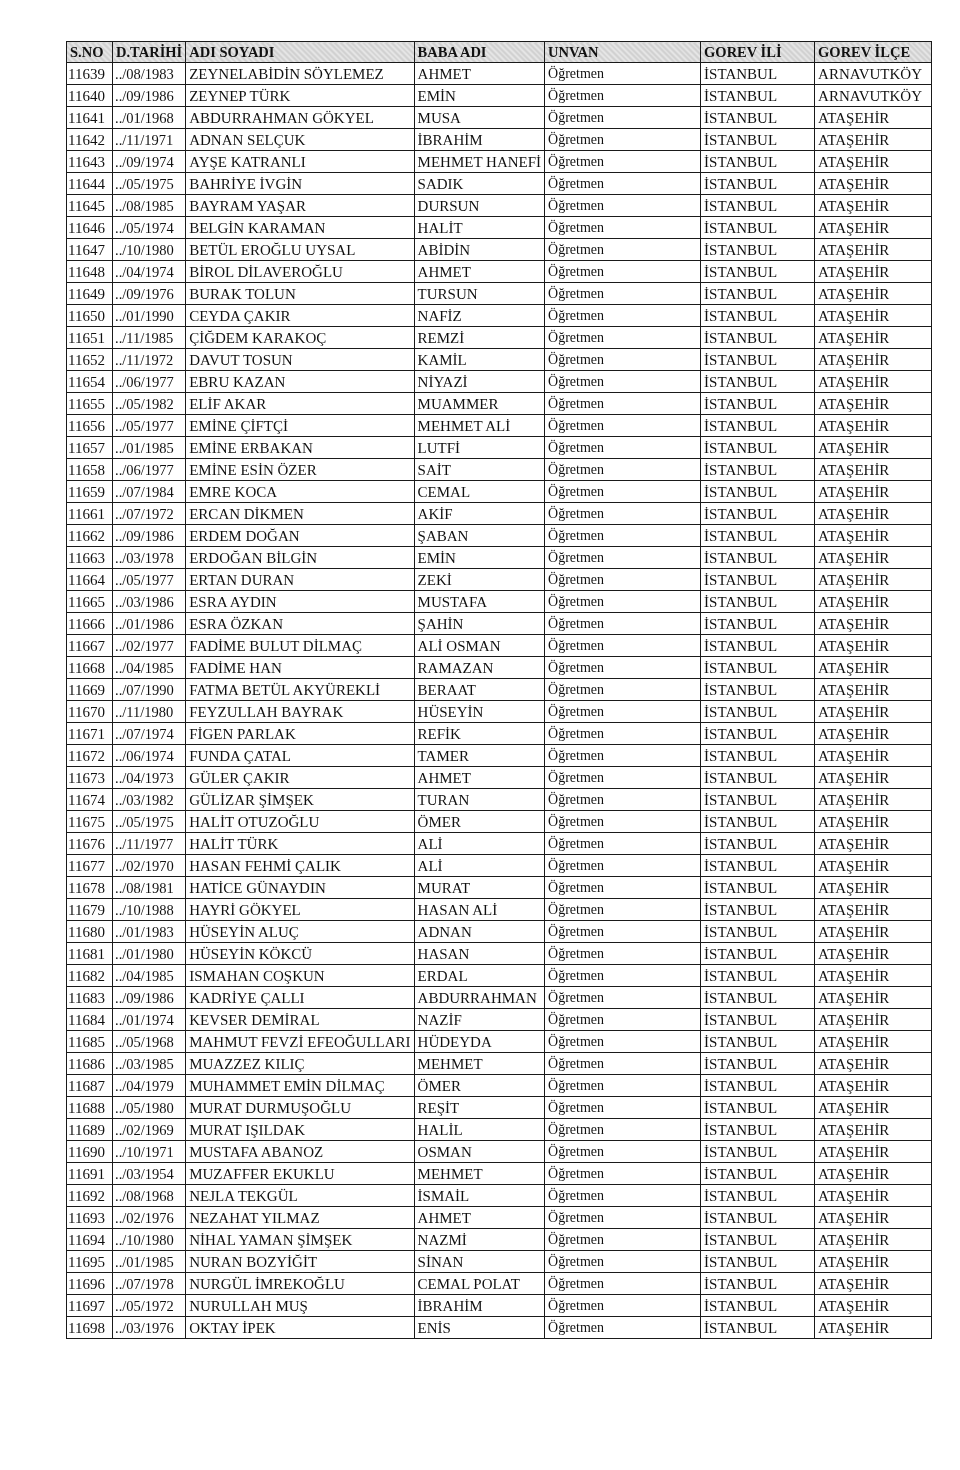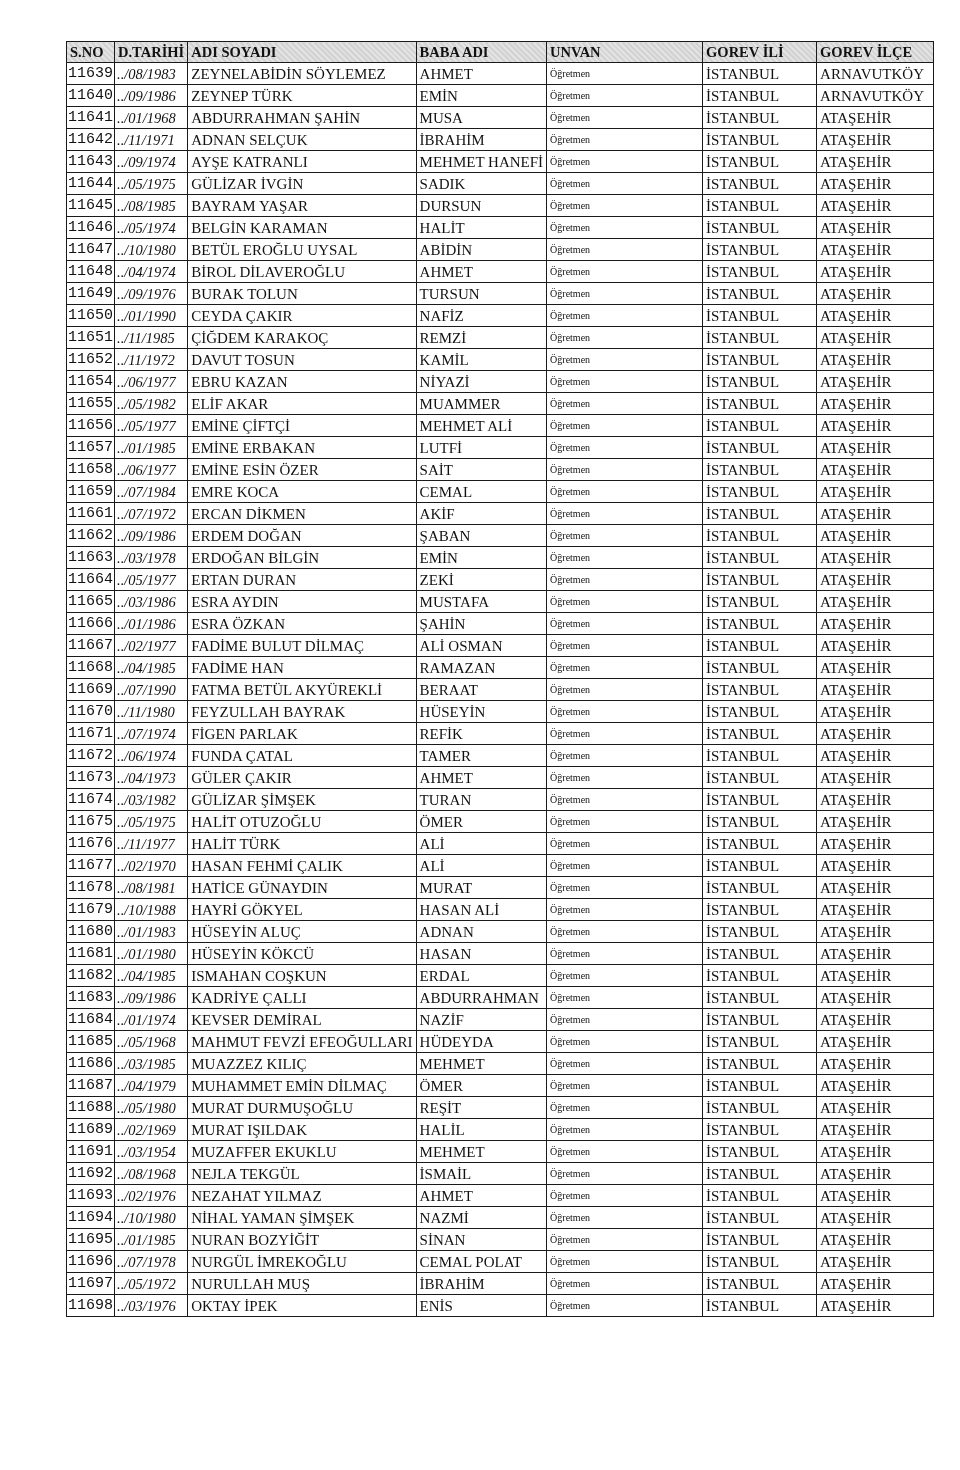--- a/index.html
+++ b/index.html
@@ -12,23 +12,23 @@
            text-align: left; vertical-align: bottom; font-weight: normal; }
   th { background: #d8d8d8; font-weight: bold; font-size: 14.5px; height: 20px;
        background-image: repeating-linear-gradient(45deg, rgba(255,255,255,0.35) 0 2px, rgba(0,0,0,0.04) 2px 4px); }
   col.c-sno { width: 46px; }
   col.c-date { width: 72px; }
   col.c-name { width: 187px; }
   col.c-father { width: 122px; }
   col.c-title { width: 156px; }
   col.c-city { width: 114px; }
   col.c-district { width: 117px; }
-  td.sno { padding: 0 1px; font-size: 15px; font-family: Liberation Mono, monospace; }
-  td.date { padding: 0 2px; font-size: 14.5px; font-style: italic; }
-  td.title { font-size: 10px; }
+  td.sno { padding: 0 1px; font-size: 15px; }
+  td.date { padding: 0 2px; font-size: 14.5px; }
+  td.title { font-size: 14px; }
 </style>
 </head>
 <body>
 
 <div class="page">
   <table>
     <colgroup>
       <col class="c-sno">
         <col class="c-date">
         <col class="c-name">
@@ -63,21 +63,21 @@
           <td class="date">../09/1986</td>
           <td class="name">ZEYNEP TÜRK</td>
           <td class="father">EMİN</td>
           <td class="title">Öğretmen</td>
           <td class="city">İSTANBUL</td>
           <td class="district">ARNAVUTKÖY</td>
         </tr>
         <tr>
           <td class="sno">11641</td>
           <td class="date">../01/1968</td>
-          <td class="name">ABDURRAHMAN ŞAHİN</td>
+          <td class="name">ABDURRAHMAN GÖKYEL</td>
           <td class="father">MUSA</td>
           <td class="title">Öğretmen</td>
           <td class="city">İSTANBUL</td>
           <td class="district">ATAŞEHİR</td>
         </tr>
         <tr>
           <td class="sno">11642</td>
           <td class="date">../11/1971</td>
           <td class="name">ADNAN SELÇUK</td>
           <td class="father">İBRAHİM</td>
@@ -90,21 +90,21 @@
           <td class="date">../09/1974</td>
           <td class="name">AYŞE KATRANLI</td>
           <td class="father">MEHMET HANEFİ</td>
           <td class="title">Öğretmen</td>
           <td class="city">İSTANBUL</td>
           <td class="district">ATAŞEHİR</td>
         </tr>
         <tr>
           <td class="sno">11644</td>
           <td class="date">../05/1975</td>
-          <td class="name">GÜLİZAR İVGİN</td>
+          <td class="name">BAHRİYE İVGİN</td>
           <td class="father">SADIK</td>
           <td class="title">Öğretmen</td>
           <td class="city">İSTANBUL</td>
           <td class="district">ATAŞEHİR</td>
         </tr>
         <tr>
           <td class="sno">11645</td>
           <td class="date">../08/1985</td>
           <td class="name">BAYRAM YAŞAR</td>
           <td class="father">DURSUN</td>
@@ -479,20 +479,29 @@
           <td class="father">REŞİT</td>
           <td class="title">Öğretmen</td>
           <td class="city">İSTANBUL</td>
           <td class="district">ATAŞEHİR</td>
         </tr>
         <tr>
           <td class="sno">11689</td>
           <td class="date">../02/1969</td>
           <td class="name">MURAT IŞILDAK</td>
           <td class="father">HALİL</td>
+          <td class="title">Öğretmen</td>
+          <td class="city">İSTANBUL</td>
+          <td class="district">ATAŞEHİR</td>
+        </tr>
+        <tr>
+          <td class="sno">11690</td>
+          <td class="date">../10/1971</td>
+          <td class="name">MUSTAFA ABANOZ</td>
+          <td class="father">OSMAN</td>
           <td class="title">Öğretmen</td>
           <td class="city">İSTANBUL</td>
           <td class="district">ATAŞEHİR</td>
         </tr>
         <tr>
           <td class="sno">11691</td>
           <td class="date">../03/1954</td>
           <td class="name">MUZAFFER EKUKLU</td>
           <td class="father">MEHMET</td>
           <td class="title">Öğretmen</td>

